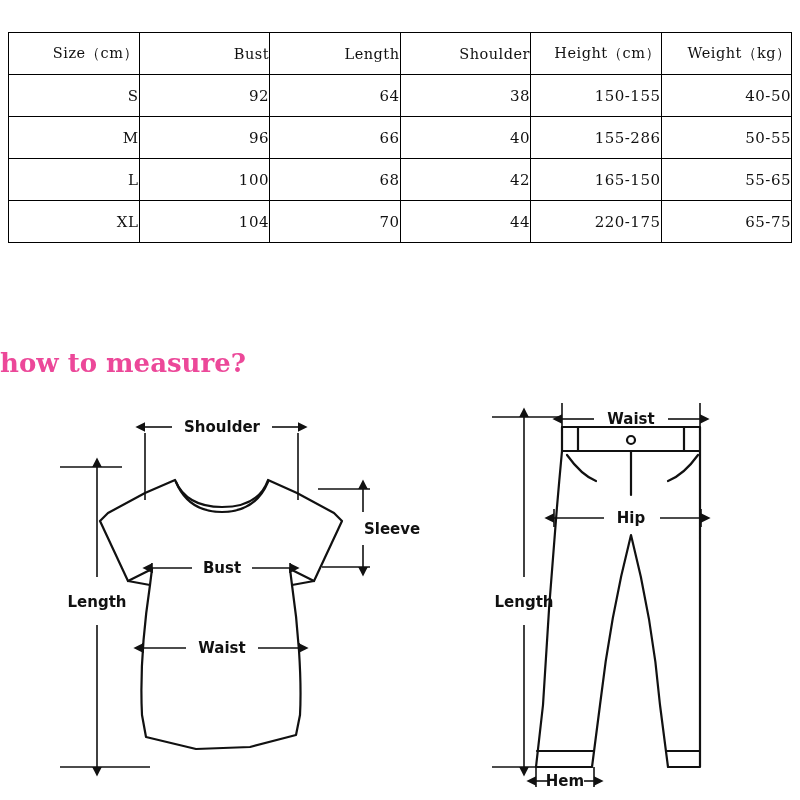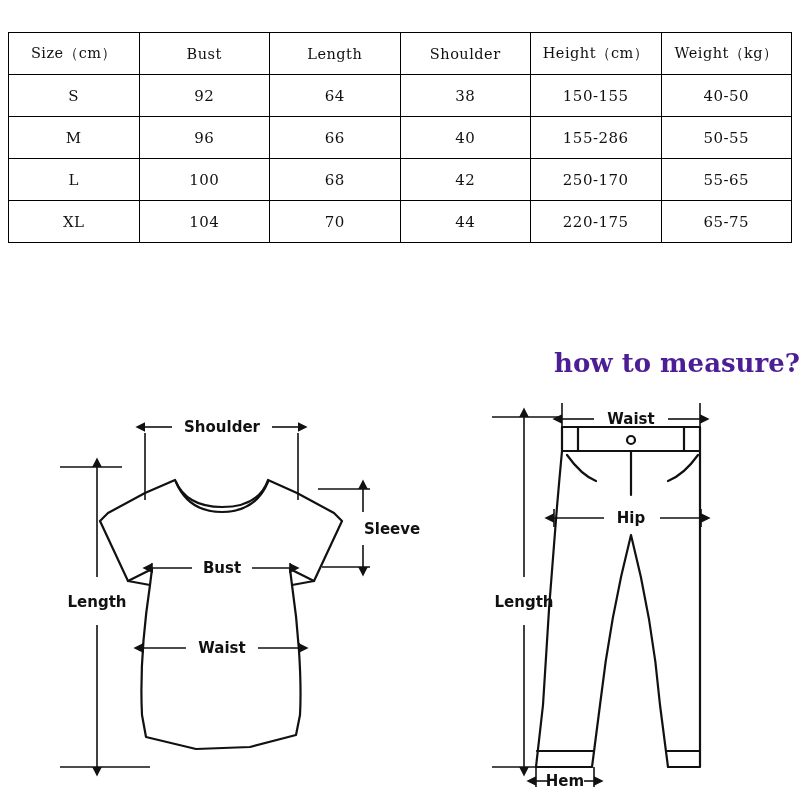--- a/index.html
+++ b/index.html
@@ -24,21 +24,21 @@
   .size-table {
     position: absolute;
     left: 8px;
     top: 32px;
     width: 784px;
     border-collapse: collapse;
     table-layout: fixed;
   }
   .size-table th, .size-table td {
     border: 1px solid #000000;
-    text-align: center;
+    text-align: right;
     font-weight: normal;
     font-family: "DejaVu Serif", serif;
     font-size: 15px;
     height: 41px;
     padding: 0;
     letter-spacing: 0.5px;
     color: #111;
   }
   .size-table th {
     font-size: 14.5px;
@@ -46,25 +46,25 @@
   .size-table td.sz {
     font-size: 15px;
   }
 
   
   .how-title {
     position: absolute;
     top: 348px;
     left: 0;
     width: 800px;
-    text-align: right;
+    text-align: left;
     font-family: "DejaVu Serif", serif;
     font-weight: bold;
     font-size: 26px;
-    color: #4c1d95;
+    color: #ec4899;
   }
 
   
   .diagrams {
     position: absolute;
     top: 385px;
     left: 0;
     width: 800px;
     height: 415px;
   }
@@ -109,21 +109,21 @@
         <td>66</td>
         <td>40</td>
         <td>155-286</td>
         <td>50-55</td>
       </tr>
       <tr>
         <td class="sz">L</td>
         <td>100</td>
         <td>68</td>
         <td>42</td>
-        <td>250-170</td>
+        <td>165-150</td>
         <td>55-65</td>
       </tr>
       <tr>
         <td class="sz">XL</td>
         <td>104</td>
         <td>70</td>
         <td>44</td>
         <td>220-175</td>
         <td>65-75</td>
       </tr>

